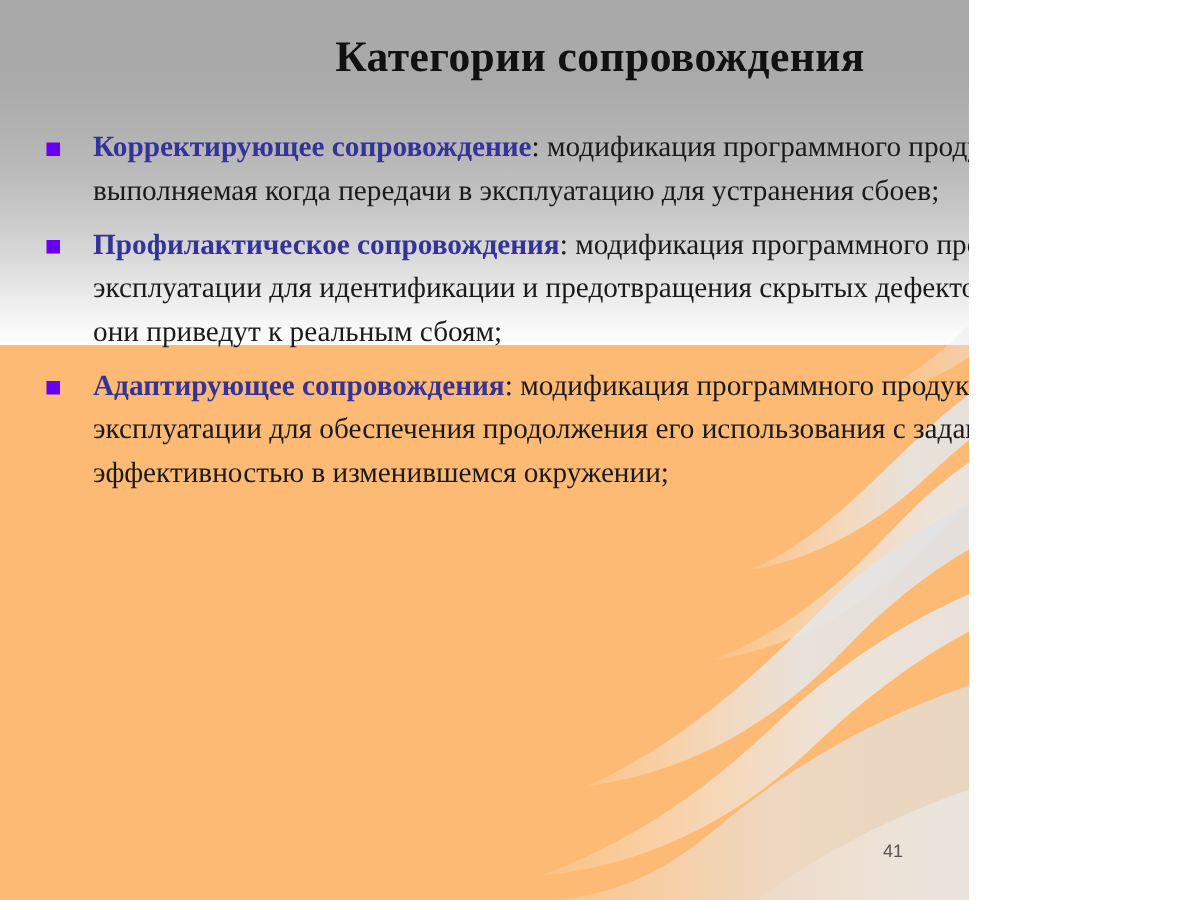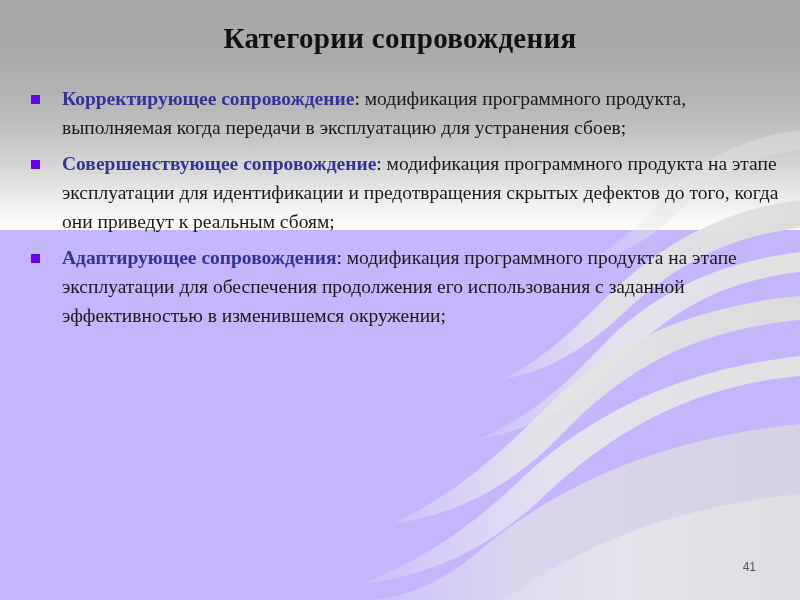--- a/index.html
+++ b/index.html
@@ -10,24 +10,24 @@
   body {
     width: 800px;
     height: 600px;
     overflow: hidden;
     background: #ffffff;
     font-family: "Liberation Serif", "DejaVu Serif", serif;
   }
 
   #slide {
     position: relative;
-    width: 800px;
+    width: 646px;
     height: 600px;
     overflow: hidden;
-    background: #c4b5fd;
+    background: #fdba74;
   }
 
   
   #bg-gradient {
     position: absolute;
     left: 0;
     top: 0;
     width: 800px;
     height: 230px;
     background: linear-gradient(to bottom,
@@ -182,21 +182,21 @@
 
   <div id="bullets">
 
     <div class="bullet-row">
       <span class="bullet-marker"></span>
       <div class="bullet-text"><span class="term">Корректирующее сопровождение</span><span>: модификация программного продукта, выполняемая когда передачи в эксплуатацию для устранения сбоев;</span></div>
     </div>
 
     <div class="bullet-row">
       <span class="bullet-marker"></span>
-      <div class="bullet-text"><span class="term">Совершенствующее сопровождение</span><span>: модификация программного продукта на этапе эксплуатации для идентификации и предотвращения скрытых дефектов до того, когда они приведут к реальным сбоям;</span></div>
+      <div class="bullet-text"><span class="term">Профилактическое сопровождения</span><span>: модификация программного продукта на этапе эксплуатации для идентификации и предотвращения скрытых дефектов до того, когда они приведут к реальным сбоям;</span></div>
     </div>
 
     <div class="bullet-row">
       <span class="bullet-marker"></span>
       <div class="bullet-text"><span class="term">Адаптирующее сопровождения</span><span>: модификация программного продукта на этапе эксплуатации для обеспечения продолжения его использования с заданной эффективностью в изменившемся окружении;</span></div>
     </div>
 
 
   </div>
 

